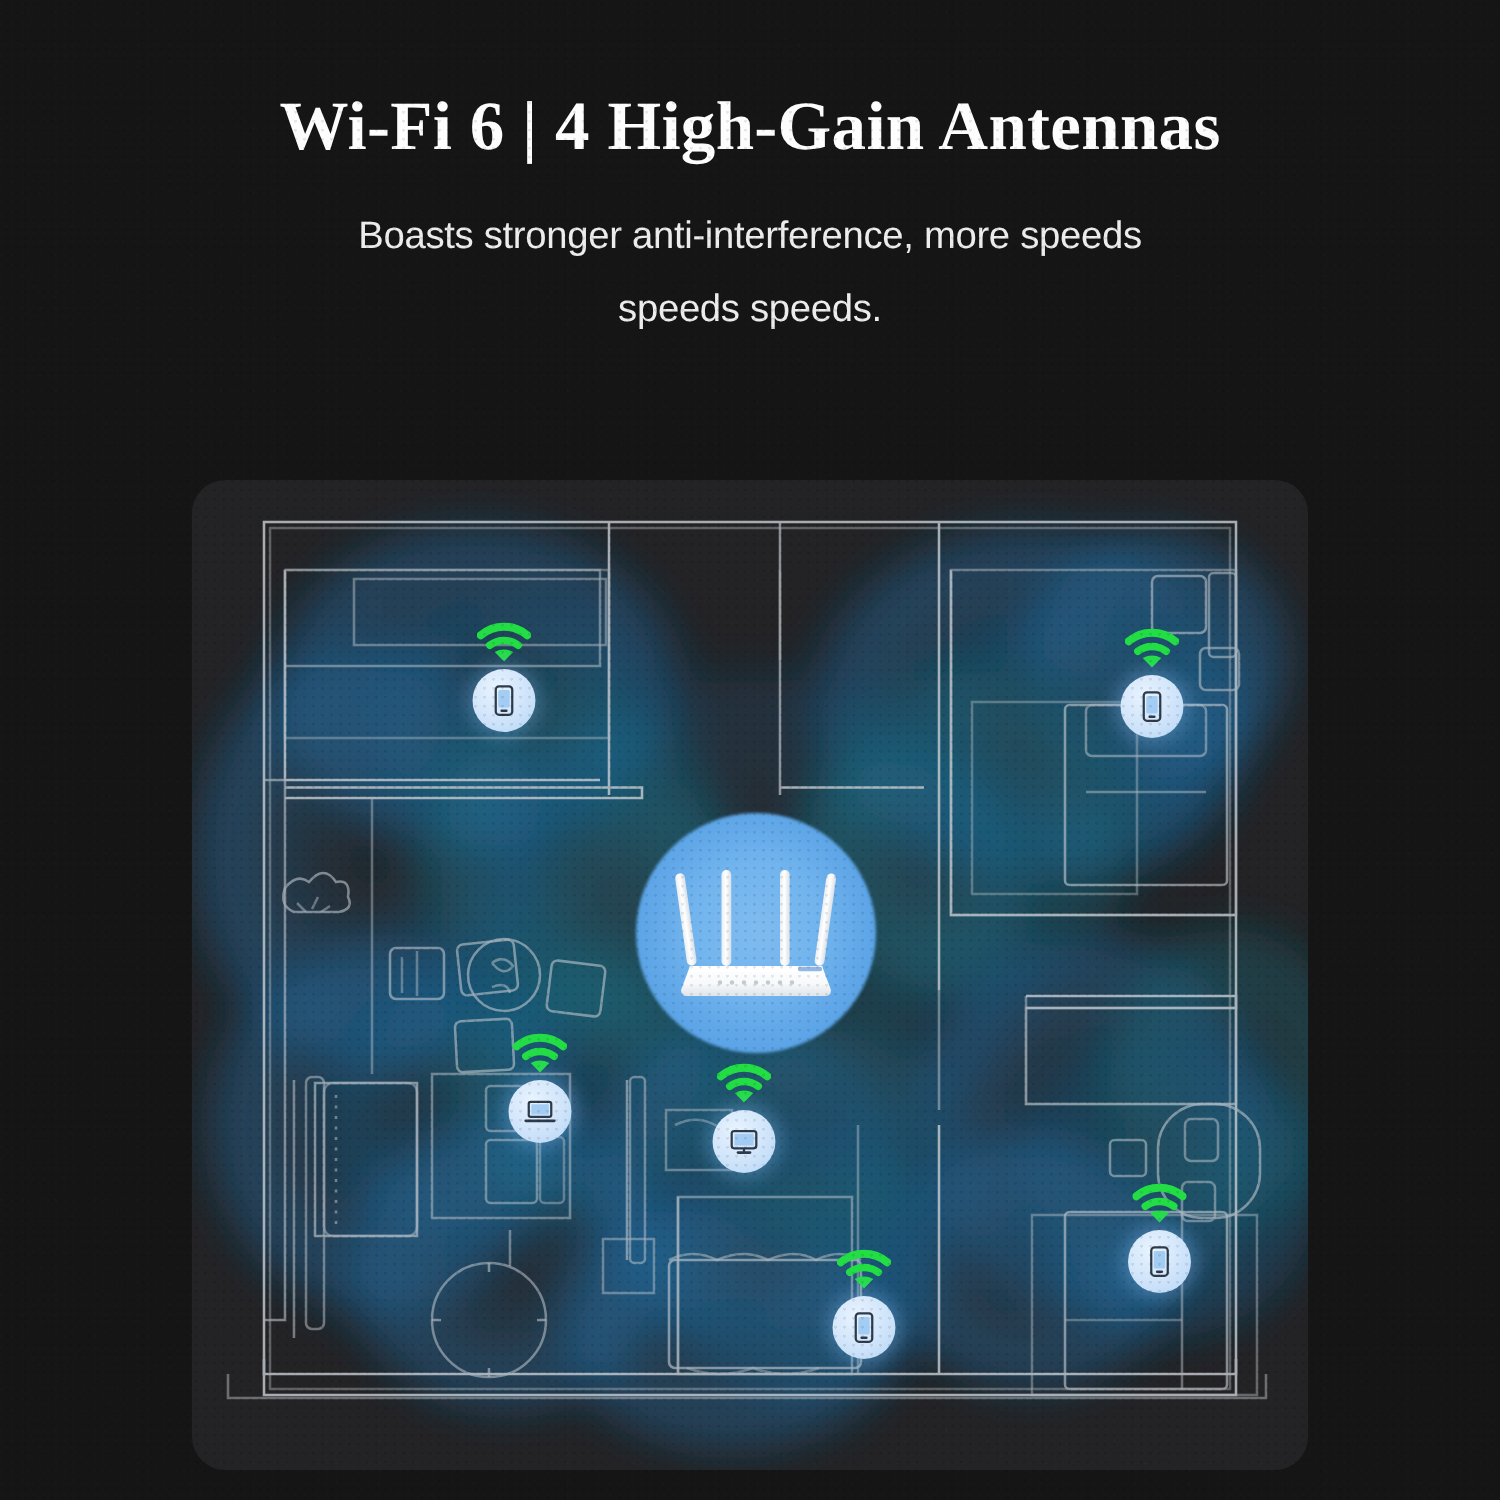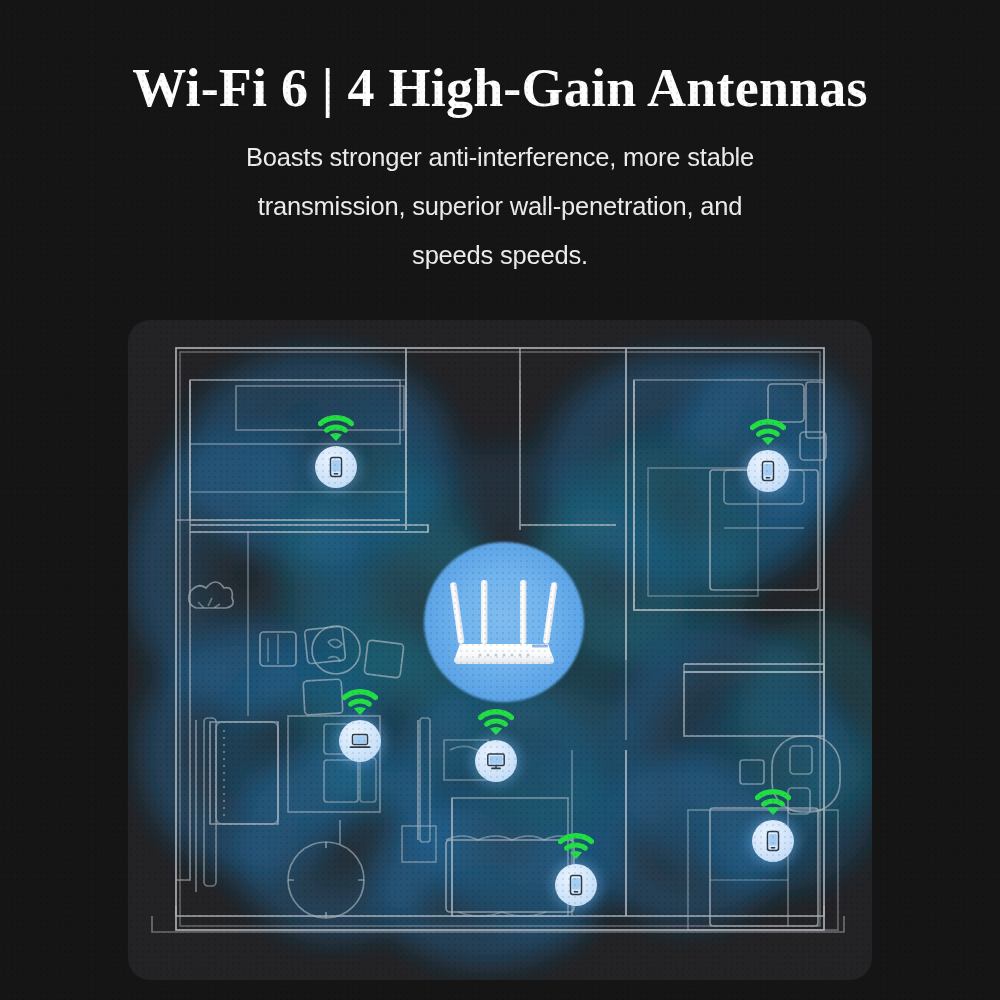--- a/index.html
+++ b/index.html
@@ -24,21 +24,21 @@
       radial-gradient(circle at 83% 47%, rgba(0,0,0,.25) 0 1px, transparent 1px),
       radial-gradient(circle at 7% 88%, rgba(255,255,255,.018) 0 1px, transparent 1px);
     background-size:7px 7px, 5px 5px, 11px 11px, 6px 6px, 9px 9px;
     z-index:50;
   }
   .headline{
     position:absolute; left:0; right:0; top:57px;
     text-align:center;
     font-family:"Liberation Serif", "DejaVu Serif", serif;
     font-weight:bold;
-    font-size:54px;
+    font-size:46px;
     letter-spacing:.2px;
     color:#fdfdfd;
     z-index:20;
   }
   .subline{
     position:absolute; left:160px; right:160px; top:133px;
     text-align:center;
     font-size:25.5px;
     line-height:49px;
     color:#ececec;
@@ -96,22 +96,21 @@
   }
 </style>
 </head>
 <body>
 
 <div class="page">
 
   <div class="headline">Wi-Fi 6 | 4 High-Gain Antennas</div>
 
   <div class="subline">
-    <div>Boasts stronger anti-interference, more stable</div>
-    <div>transmission, superior wall-penetration, and</div>
+    <div>Boasts stronger anti-interference, more speeds</div>
     <div>speeds speeds.</div>
   </div>
 
   <div class="panel">
     <div class="panel-inner">
 
       <svg class="plan" viewBox="0 0 744 660" preserveAspectRatio="none">
         <defs>
           <radialGradient id="wv1" cx="50%" cy="50%" r="50%">
             <stop offset="0%" stop-color="#2e7fb8" stop-opacity="0"></stop>

